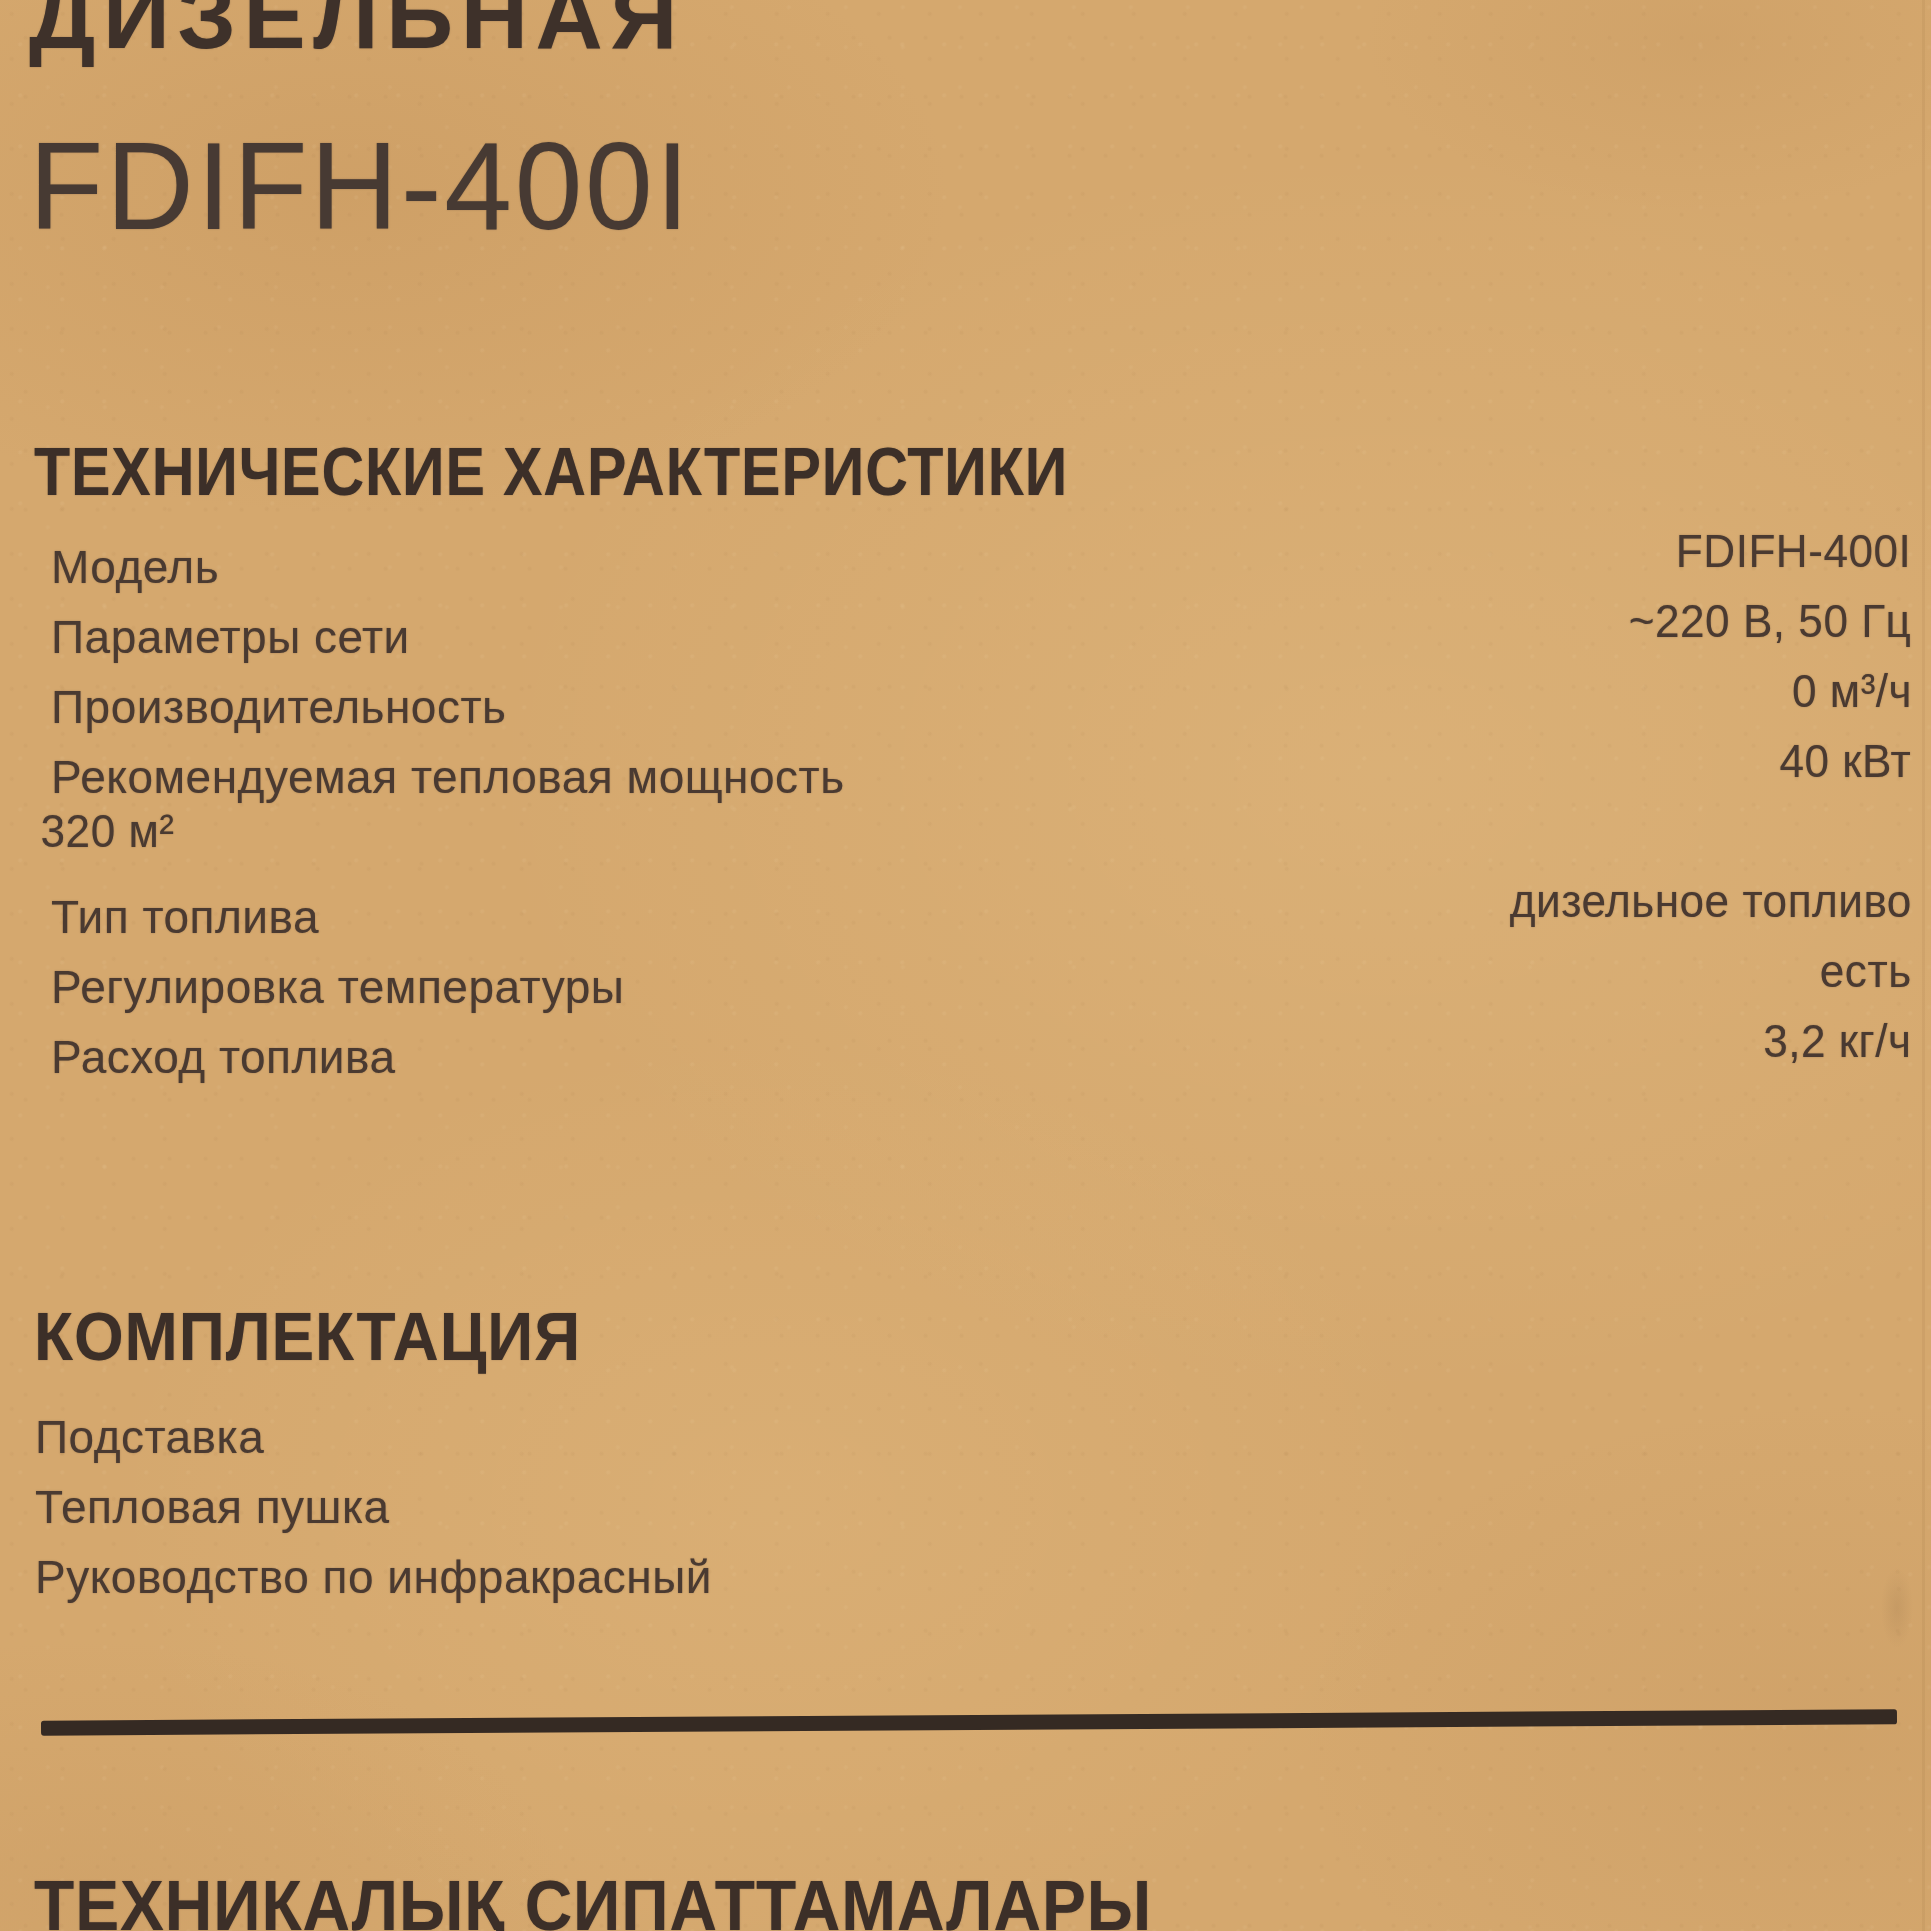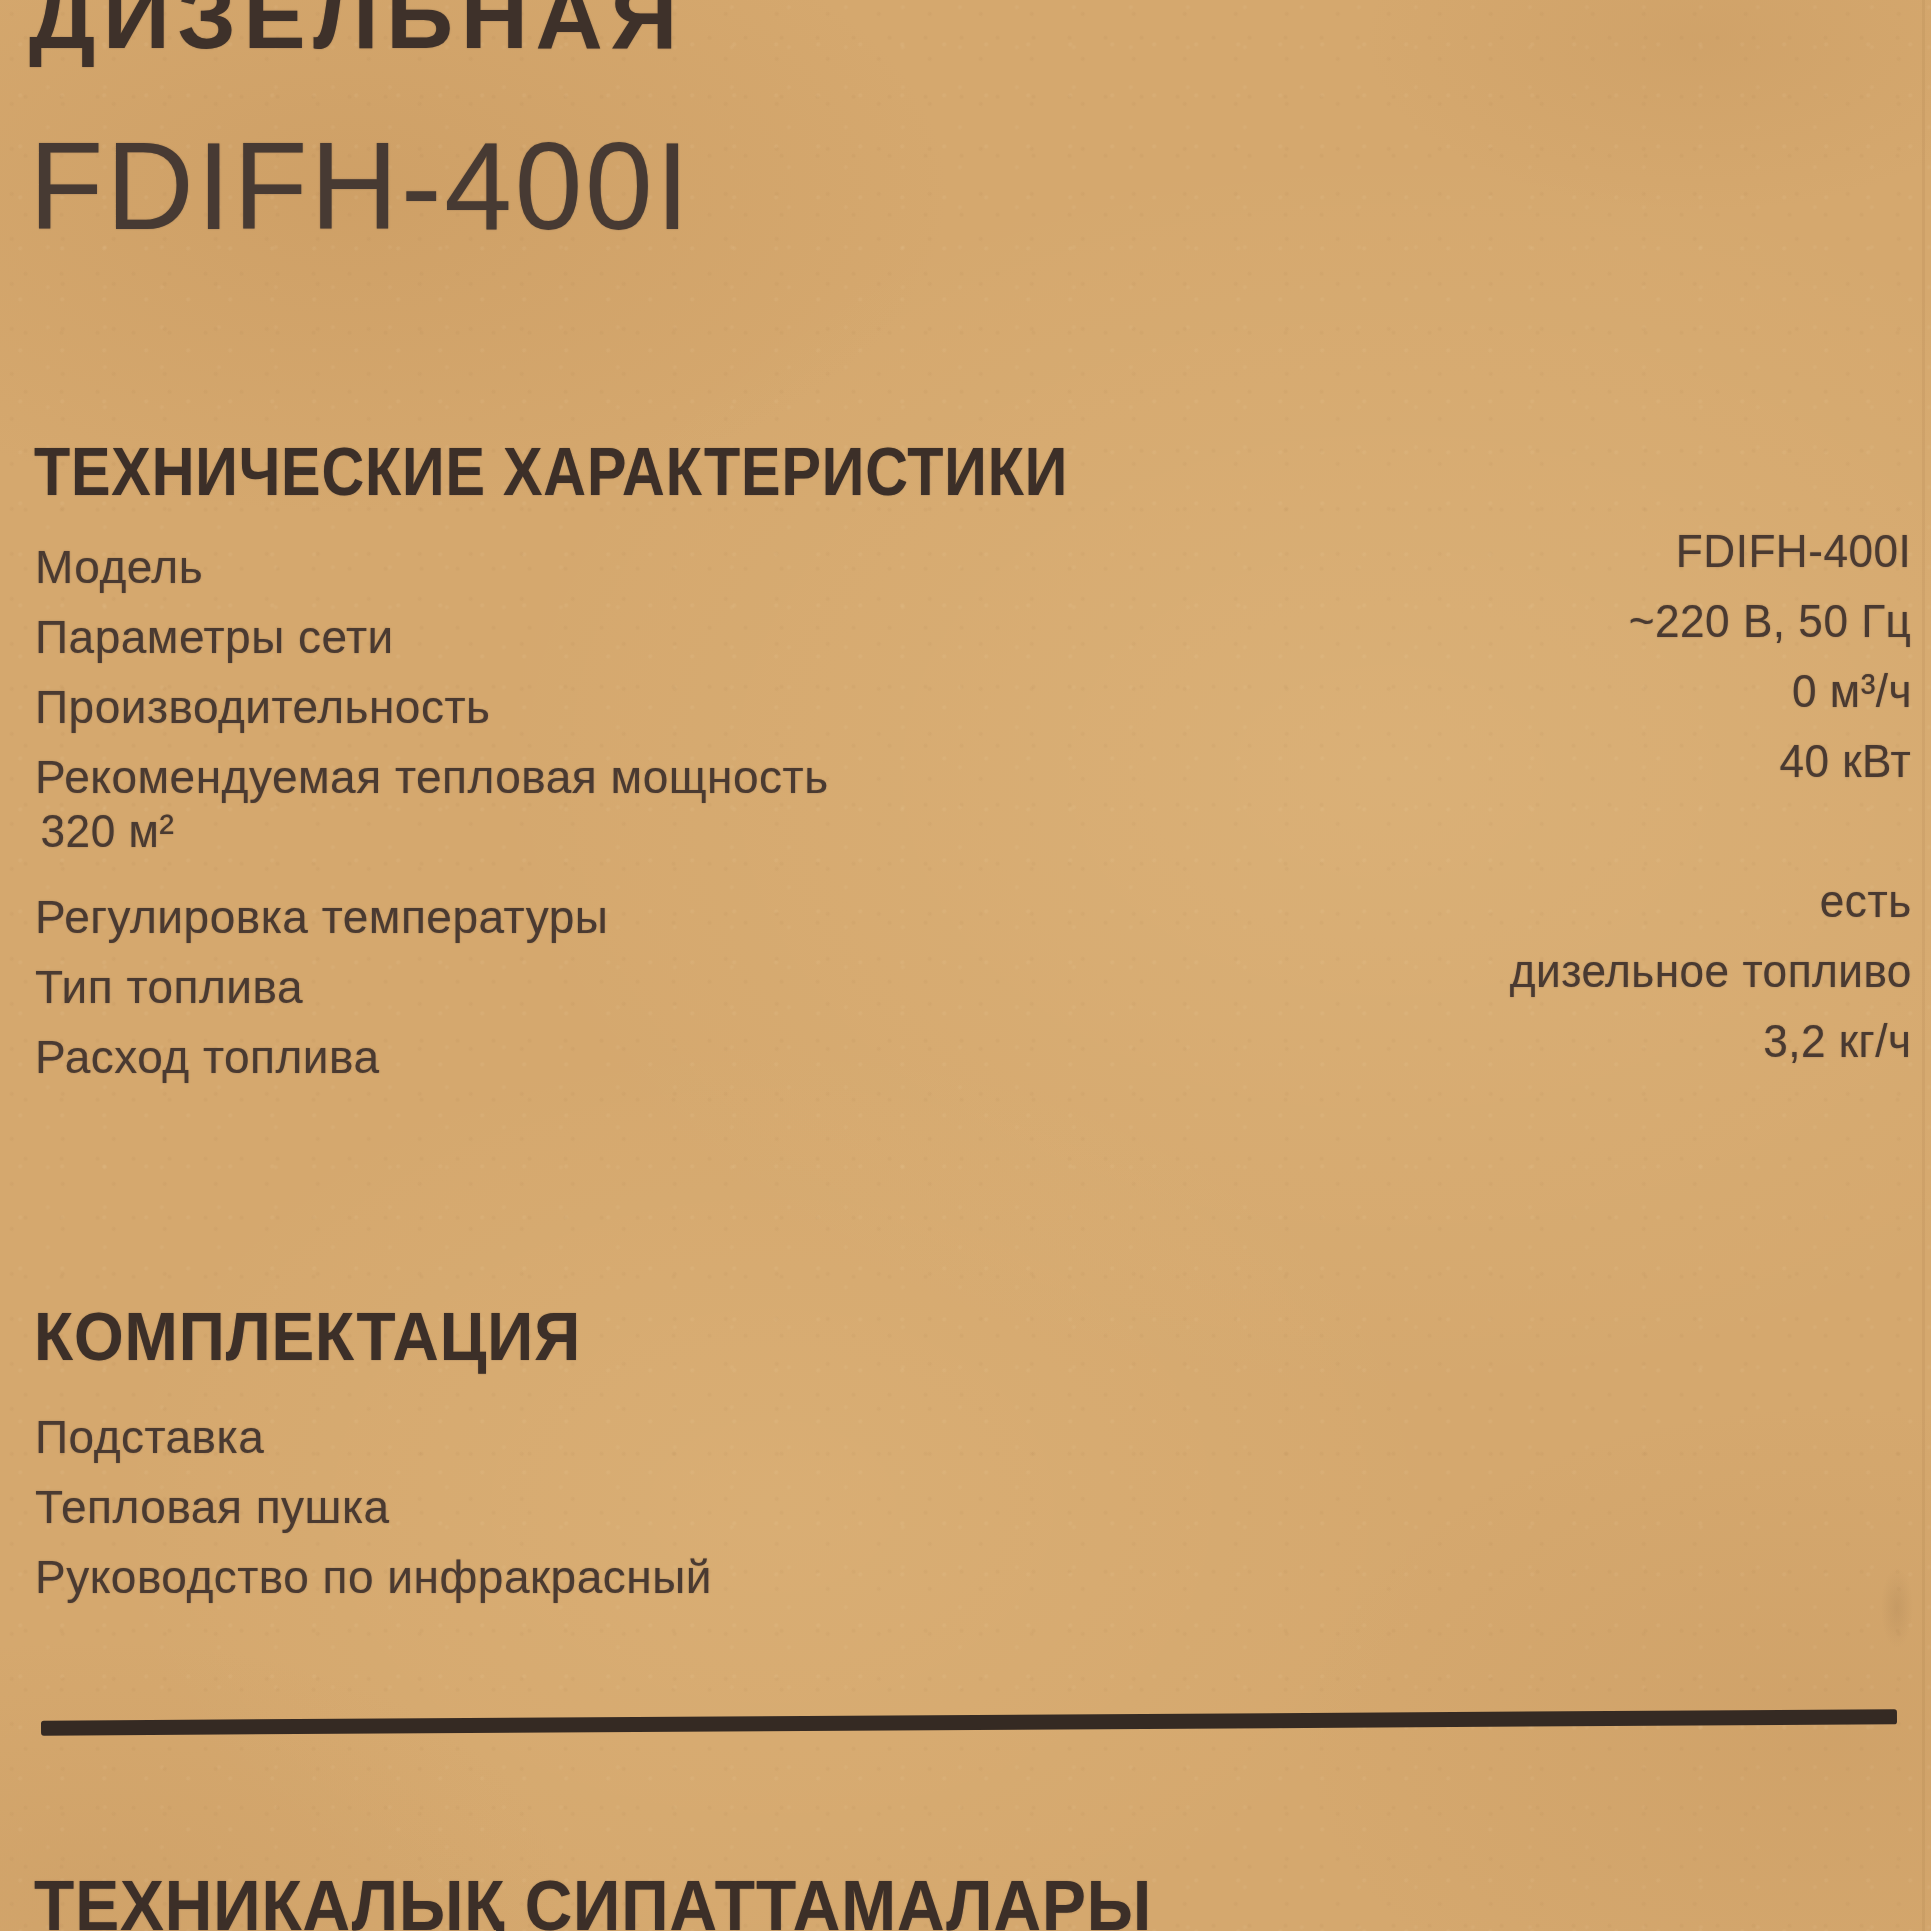--- a/index.html
+++ b/index.html
@@ -71,20 +71,21 @@
   .spec-rows {
     position: absolute; left: 35px; right: 19.3px; top: 532px;
   }
   .spec-row {
     height: 70px;
     display: flex; justify-content: space-between; align-items: center;
   }
   .spec-label {
     font-size: 46px; line-height: 1; white-space: nowrap;
     letter-spacing: 0.5px;
+    margin-left: 16px;
   }
   .spec-value {
     font-size: 46px; line-height: 1; white-space: nowrap;
     letter-spacing: 0.5px;
     transform: translateY(-16.4px) scaleX(0.96); transform-origin: right center;
   }
 
   .package-items {
     position: absolute; left: 35px; top: 1402px;
   }
@@ -136,26 +137,26 @@
     <span class="spec-value print">0 м³/ч</span>
   </div>
   <div class="spec-row">
     <span class="spec-label print">Рекомендуемая тепловая мощность</span>
     <span class="spec-value print">40 кВт</span>
   </div>
   <div class="spec-row">
     <span class="spec-value print">320 м²</span>
   </div>
   <div class="spec-row">
+    <span class="spec-label print">Тип топлива</span>
+    <span class="spec-value print">дизельное топливо</span>
+  </div>
+  <div class="spec-row">
     <span class="spec-label print">Регулировка температуры</span>
     <span class="spec-value print">есть</span>
-  </div>
-  <div class="spec-row">
-    <span class="spec-label print">Тип топлива</span>
-    <span class="spec-value print">дизельное топливо</span>
   </div>
   <div class="spec-row">
     <span class="spec-label print">Расход топлива</span>
     <span class="spec-value print">3,2 кг/ч</span>
   </div>
 </div>
 
 <div class="section-heading package-heading print">КОМПЛЕКТАЦИЯ</div>
 
 <div class="package-items">

